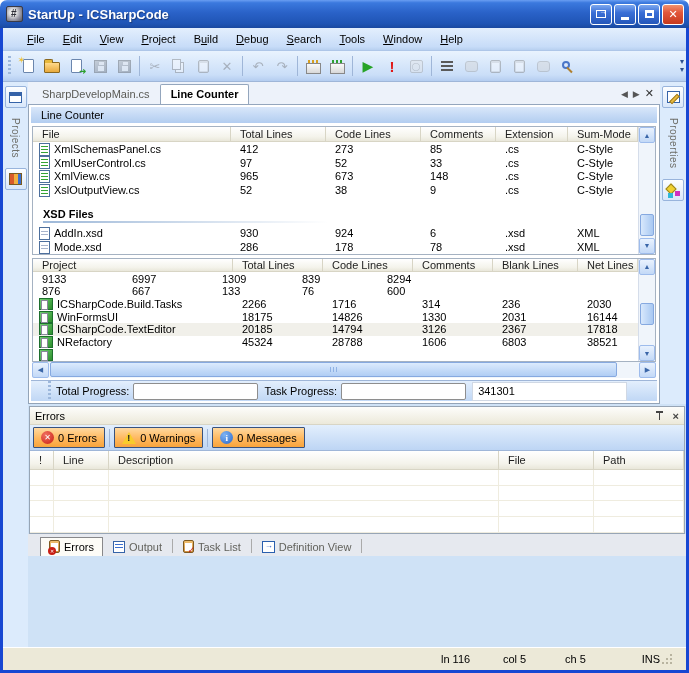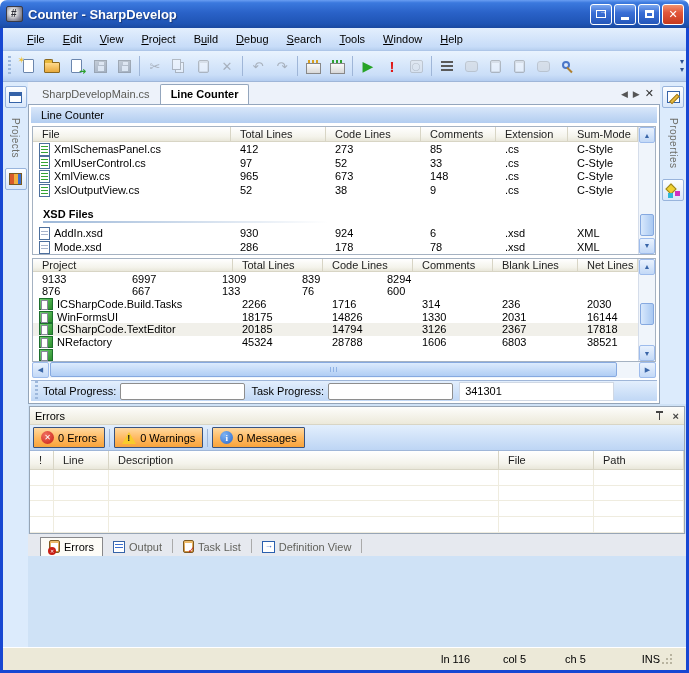--- a/index.html
+++ b/index.html
@@ -117,21 +117,21 @@
   .sbtn { height:16px; background:linear-gradient(180deg,#e9f2fe,#c3d9f7); border:1px solid #9ebcec; border-radius:2px; color:#3a66a8; font-size:7px; display:flex; align-items:center; justify-content:center; }
   .strack { flex:1; position:relative; }
   .vthumb { position:absolute; left:1px; right:1px; height:22px; background:linear-gradient(90deg,#d8e8fc,#a8c8f2); border:1px solid #86a9e0; border-radius:2px; }
   .hscroll { height:17px; margin:0 1px; background:#f0f5fb; display:flex; }
   .hbtn { width:17px; height:16px; background:linear-gradient(180deg,#e9f2fe,#c3d9f7); border:1px solid #9ebcec; border-radius:2px; color:#3a66a8; font-size:7px; display:flex; align-items:center; justify-content:center; }
   .htrack { flex:1; position:relative; }
   .hthumb { position:absolute; top:0; bottom:1px; left:1px; right:22px; background:linear-gradient(180deg,#dcebfd,#b0cdf4); border:1px solid #86a9e0; border-radius:2px; }
   .hthumb::after { content:""; position:absolute; left:50%; top:4px; bottom:4px; width:9px; transform:translateX(-50%); background:repeating-linear-gradient(90deg,#8fb2e4 0 1px,transparent 1px 3px); }
 
   
-  .progress { height:24px; margin-top:2px; background:linear-gradient(180deg,#e3effd,#c0d7f5); display:flex; align-items:center; padding-left:2px; border-top:1px solid #9fb6d8; }
+  .progress { height:24px; margin-top:2px; background:linear-gradient(180deg,#e3effd,#c0d7f5); display:flex; align-items:center; padding-left:15px; border-top:1px solid #9fb6d8; }
   .pbar { width:125px; height:17px; background:#fff; border:1px solid #8e8e8e; border-radius:2px; padding:1px; margin:0 6px 0 4px; }
   .pfill { height:100%; width:100%; background:repeating-linear-gradient(90deg,#42c642 0 6px,#ffffff 6px 8px); position:relative; }
   .pfill::after { content:""; position:absolute; inset:0; background:linear-gradient(180deg,rgba(255,255,255,.75),rgba(255,255,255,0) 45%,rgba(0,90,0,.15)); }
   .pcounter { width:155px; height:19px; background:#fff; display:flex; align-items:center; padding-left:5px; border:1px solid #d0d8e4; }
 
   
   .errpanel { height:128px; margin:2px 1px 0; border:1px solid #97a5b5; background:#fff; display:flex; flex-direction:column; overflow:hidden; }
   .errtitle { height:18px; background:linear-gradient(180deg,#fdfdfb,#ece9da); display:flex; align-items:center; padding:0 5px; border-bottom:1px solid #d8d5c5; }
   .errtitle .lbl { flex:1; }
   .pin { width:9px; height:11px; position:relative; margin-right:9px; }
@@ -172,21 +172,21 @@
   .sgrip { position:relative; width:10px; height:10px; margin-left:2px; }
   .sgrip::after { content:""; position:absolute; right:0; bottom:0; width:2px; height:2px; background:#b8b4a0; box-shadow:-4px 0 #b8b4a0,0 -4px #b8b4a0,-8px 0 #b8b4a0,0 -8px #b8b4a0,-4px -4px #b8b4a0; }
 </style>
 </head>
 <body>
 
 <div class="window">
 
   <div class="titlebar">
     <span class="app-icon"></span>
-    <span class="title-text">Counter - SharpDevelop</span>
+    <span class="title-text">StartUp - ICSharpCode</span>
     <span class="tb-btns">
       <span class="tb-btn">
           <span class="glyph-winarrow"></span>
         </span>
       <span class="tb-btn">
           <span class="glyph-min"></span>
         </span>
       <span class="tb-btn">
           <span class="glyph-max"></span>
         </span>

